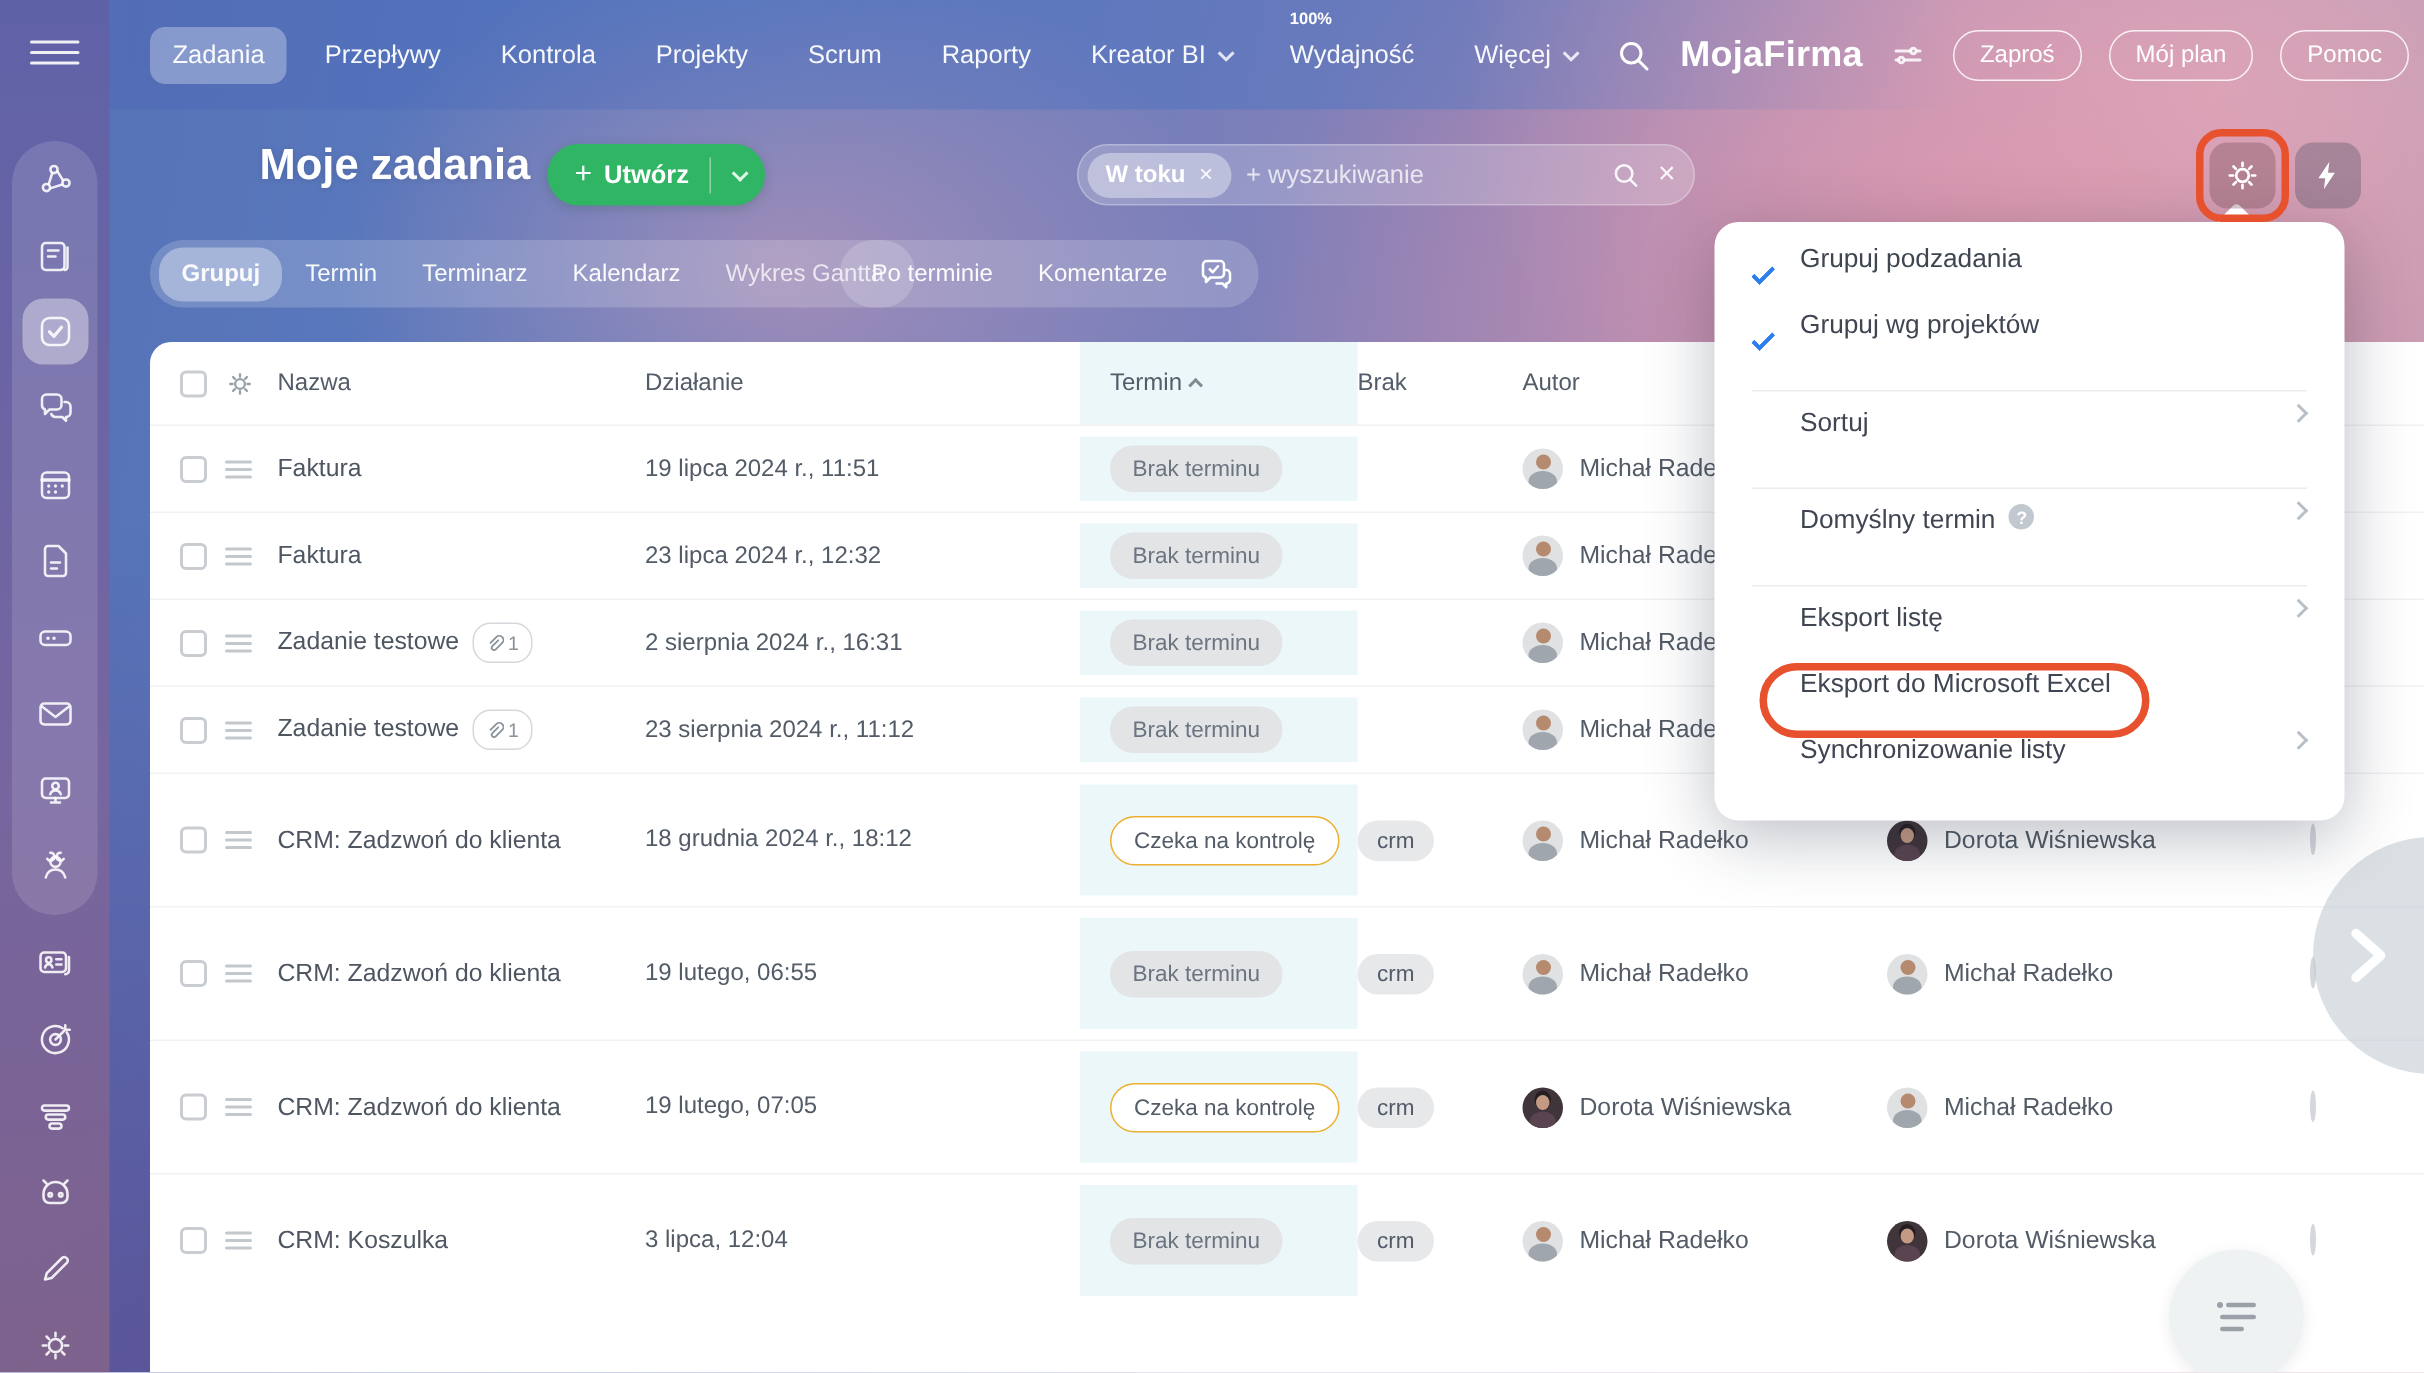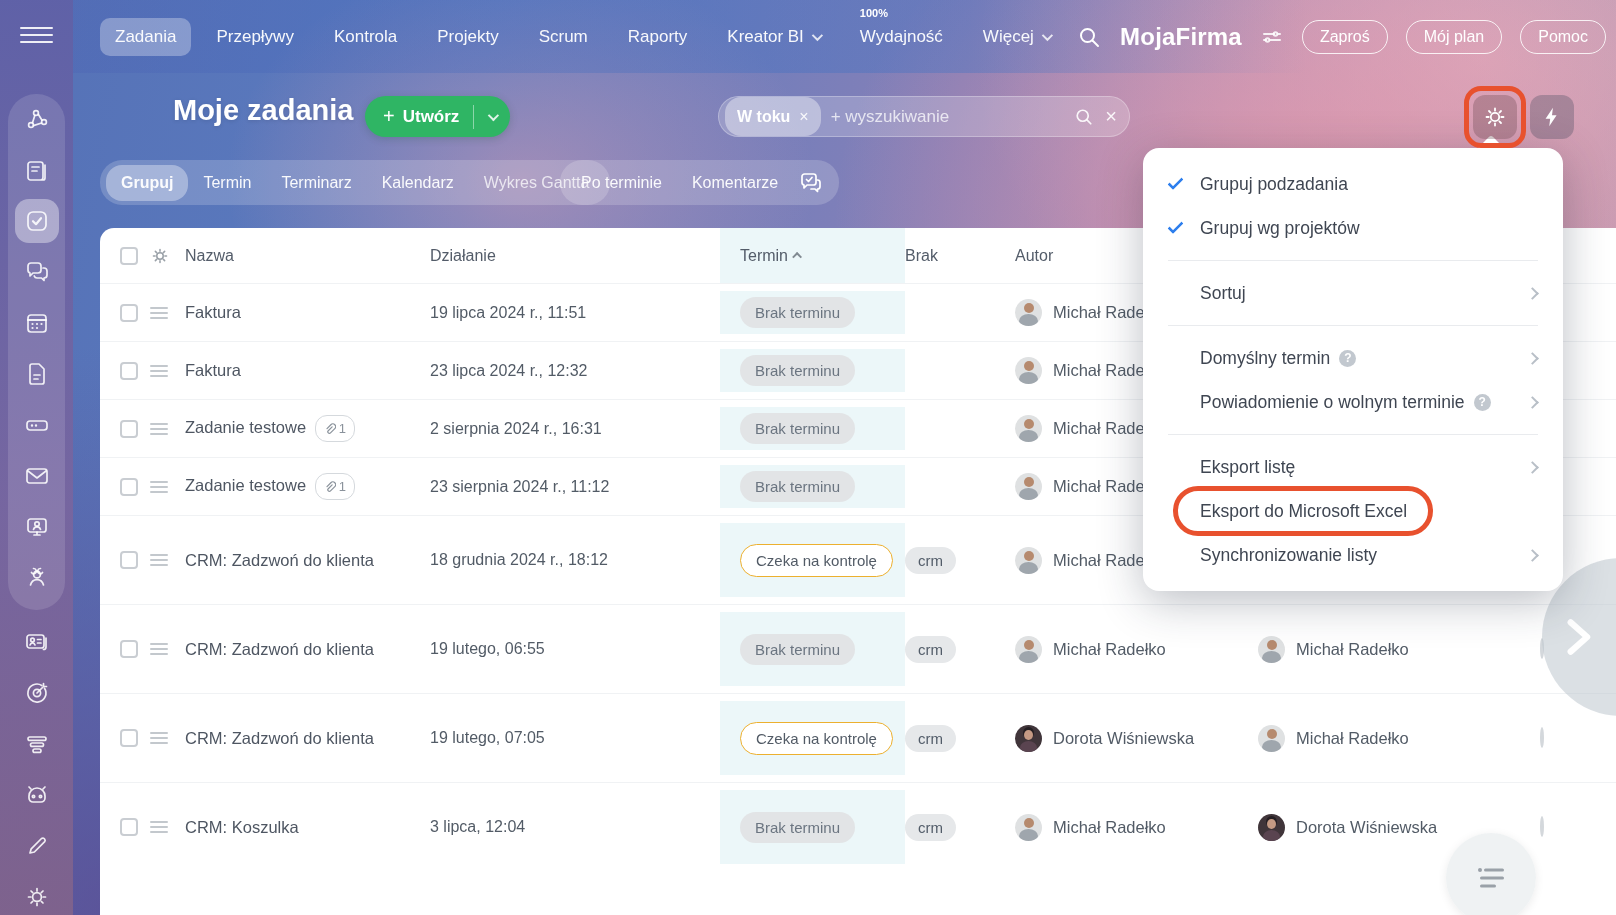--- a/index.html
+++ b/index.html
@@ -41,21 +41,21 @@
   
   .page-head { position:absolute; left:173px; top:94px; display:flex; align-items:center; z-index:20; }
   .page-title { color:#fff; font-size:29px; font-weight:bold; text-shadow:0 1px 4px rgba(0,0,0,0.12); }
   .pin-icon { width:22px; height:22px; margin-left:14px; opacity:0.85; cursor:pointer; }
   .create-btn { position:absolute; left:365px; top:96px; height:41px; display:flex; align-items:center; background:#2fb564; border-radius:21px; color:#fff; font-size:17px; font-weight:bold; cursor:pointer; z-index:20; box-shadow:0 2px 8px rgba(0,60,20,0.18); }
   .create-main { display:flex; align-items:center; gap:8px; padding:0 14px 0 18px; }
   .create-plus { font-size:20px; font-weight:normal; }
   .create-sep { width:1px; height:24px; background:rgba(255,255,255,0.45); }
   .create-caret { padding:0 14px; display:flex; }
   .roles-btn { position:absolute; left:537px; top:96px; height:41px; display:flex; align-items:center; gap:12px; padding:0 18px; background:rgba(255,255,255,0.33); border-radius:21px; color:#fff; font-size:17px; font-weight:bold; cursor:pointer; z-index:20; }
-  .filter-bar { position:absolute; left:718px; top:96px; width:412px; height:41px; border-radius:21px; background:rgba(255,255,255,0.20); border:1px solid rgba(255,255,255,0.28); display:flex; padding:0 12px 0 6px; z-index:20; }
+  .filter-bar { position:absolute; left:718px; top:96px; width:412px; height:41px; border-radius:21px; background:rgba(255,255,255,0.20); border:1px solid rgba(255,255,255,0.28); display:flex; align-items:center; padding:0 12px 0 6px; z-index:20; }
   .filter-chip { display:flex; align-items:center; gap:9px; background:rgba(255,255,255,0.38); border-radius:16px; padding:6px 12px; color:#fff; font-size:16px; font-weight:bold; cursor:pointer; }
   .chip-x { font-weight:normal; opacity:0.9; cursor:pointer; }
   .filter-input { flex:1; background:transparent; border:none; outline:none; color:#fff; font-size:17px; padding:0 10px; font-family:"Liberation Sans",sans-serif; }
   .filter-input::placeholder { color:rgba(255,255,255,0.75); }
   .filter-icons { display:flex; align-items:center; gap:10px; color:#fff; }
   .f-x { font-size:20px; color:rgba(255,255,255,0.9); cursor:pointer; }
   .gear-btn { position:absolute; left:1473px; top:95px; width:44px; height:44px; border-radius:12px; background:rgba(96,62,70,0.30); display:flex; align-items:center; justify-content:center; cursor:pointer; z-index:62; }
   .gear-btn svg { width:26px; height:26px; }
   .bolt-btn { position:absolute; left:1530px; top:95px; width:44px; height:44px; border-radius:12px; background:rgba(80,80,100,0.35); display:flex; align-items:center; justify-content:center; cursor:pointer; z-index:20; }
   .gear-ring { position:absolute; left:1464px; top:86px; width:62px; height:62px; border:5px solid #e8512e; border-radius:17px; z-index:70; pointer-events:none; }
@@ -92,21 +92,21 @@
   .av-m { background:#dfe1e2; }
   .av-m::before { content:""; position:absolute; left:8.5px; top:4px; width:10px; height:10px; border-radius:50%; background:#b68a6e; }
   .av-m::after { content:""; position:absolute; left:4px; top:15px; width:19px; height:14px; border-radius:50%; background:#9fa6ad; }
   .av-f { background:#40353a; }
   .av-f::before { content:""; position:absolute; left:9px; top:5px; width:9px; height:10px; border-radius:50%; background:#c59a84; box-shadow:0 -2px 0 1px #241e22; }
   .av-f::after { content:""; position:absolute; left:5px; top:16px; width:17px; height:13px; border-radius:50%; background:#5a4450; }
   .radio { width:22px; height:22px; border:2px solid #d4d8dc; border-radius:50%; cursor:pointer; }
   
   .menu-panel { position:absolute; left:1143px; top:148px; width:420px; background:#fff; border-radius:16px; box-shadow:0 10px 45px rgba(30,40,60,0.30); z-index:60; padding:14px 0 14px 0; }
   .menu-panel::before { content:""; position:absolute; top:-9px; left:338px; width:20px; height:20px; background:#fff; transform:rotate(45deg); border-radius:3px; }
-  .menu-item { position:relative; display:flex; align-items:center; height:44px; padding:0 26px 0 57px; color:#3f4652; font-size:17.5px; cursor:pointer; white-space:nowrap; }
+  .menu-item { position:relative; display:flex; align-items:flex-start; height:44px; padding:0 26px 0 57px; color:#3f4652; font-size:17.5px; cursor:pointer; white-space:nowrap; }
   .check { position:absolute; left:25px; top:16px; width:15px; height:8px; border-left:3px solid #2e7fed; border-bottom:3px solid #2e7fed; transform:rotate(-45deg); border-radius:1px; }
   .menu-chev { margin-left:auto; width:9px; height:9px; border-right:2px solid #b8bfc7; border-bottom:2px solid #b8bfc7; transform:rotate(-45deg); }
   .help-icon { width:17px; height:17px; border-radius:50%; background:#c2c8cf; margin-left:9px; position:relative; flex:0 0 17px; cursor:pointer; }
   .help-icon::before { content:"?"; position:absolute; left:0; top:0; width:100%; height:100%; color:#fff; font-size:12px; font-weight:bold; display:flex; align-items:center; justify-content:center; }
   .menu-divider { height:1px; background:#e9ebee; margin:10px 25px; }
   .annotation-oval { position:absolute; left:30px; top:-3px; width:260px; height:50px; border:5px solid #e8512e; border-radius:26px; pointer-events:none; }
   
   .next-fab { position:absolute; left:1542px; top:558px; width:158px; height:158px; border-radius:50%; background:rgba(190,198,205,0.55); z-index:20; display:flex; align-items:center; justify-content:center; cursor:pointer; }
   .next-fab svg { width:44px; height:44px; margin-right:86px; }
   .list-fab { position:absolute; left:1446px; top:833px; width:90px; height:90px; border-radius:50%; background:rgba(238,241,243,0.96); z-index:25; display:flex; align-items:center; justify-content:center; cursor:pointer; box-shadow:0 2px 10px rgba(0,0,0,0.08); }
@@ -655,27 +655,20 @@
   </div>
 <div class="menu-divider"></div>
   <div class="menu-item">
 
     <span class="menu-label">Domyślny termin</span>
     <span class="help-icon"></span>
     <span class="menu-chev"></span>
 
   </div>
 
-  <div class="menu-item">
-
-    <span class="menu-label">Powiadomienie o wolnym terminie</span>
-    <span class="help-icon"></span>
-    <span class="menu-chev"></span>
-
-  </div>
 <div class="menu-divider"></div>
   <div class="menu-item">
 
     <span class="menu-label">Eksport listę</span>
 
     <span class="menu-chev"></span>
 
   </div>
 
   <div class="menu-item">

